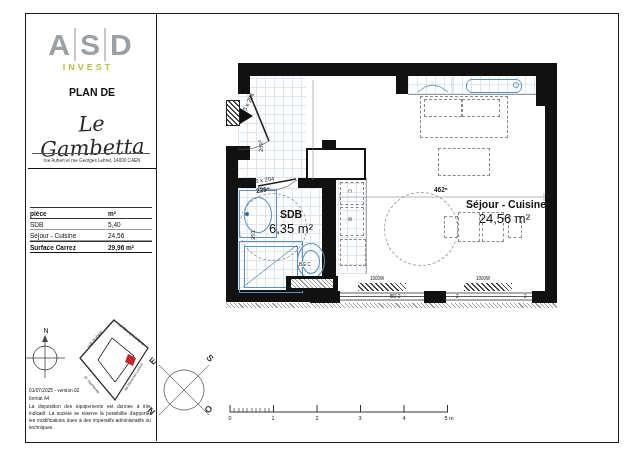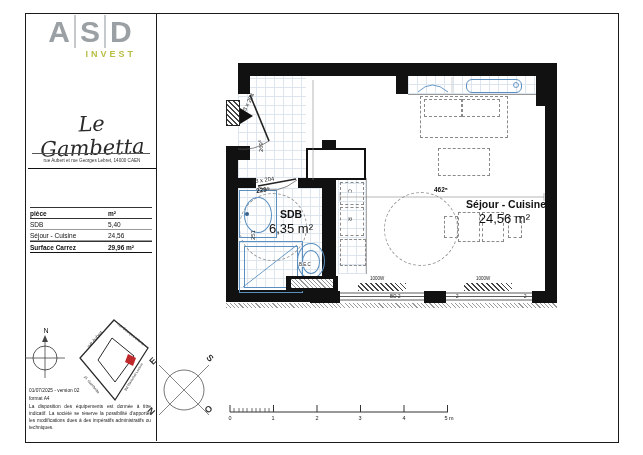--- a/index.html
+++ b/index.html
@@ -3,25 +3,25 @@
 <meta charset="utf-8">
 <style>
   html,body{margin:0;padding:0;background:#ffffff;}
   .sheet{position:relative;width:643px;height:455px;background:#fff;
          font-family:"Liberation Sans", sans-serif;color:#111;overflow:hidden;}
   .a{position:absolute;}
   .border-frame{left:25px;top:13px;width:592px;height:428px;border:1.5px solid #1a1a1a;}
   .panel-divider{left:156px;top:13px;width:0;height:428px;border-left:1.2px solid #1a1a1a;}
 
   
-  .logo{left:40px;top:17px;width:100px;text-align:center;}
+  .logo{left:40px;top:30px;width:100px;text-align:center;}
   .logo-letters{font-size:30px;font-weight:bold;color:#9aa0a4;letter-spacing:0;line-height:1;}
   .logo-letters span{padding:0 3px;}
   .logo-letters .bar{border-left:2px solid #c6c9cb;padding:0;margin:0 1px;}
-  .logo-sub{display:block;text-align:right;padding-right:4px;font-size:9px;letter-spacing:3px;
+  .logo-sub{display:block;padding-right:4px;font-size:9px;letter-spacing:3px;
             color:#b9be45;font-weight:bold;margin-top:2px;}
   .doc-title{left:28px;top:86px;width:128px;text-align:center;font-size:10.5px;font-weight:bold;line-height:1.3;}
   .residence{left:28px;top:112px;width:128px;text-align:center;
              font-family:"DejaVu Serif", serif;font-style:italic;font-size:21px;color:#2a2a2a;
              transform:rotate(-2deg);}
   .rule-thin{left:32px;top:153px;width:118px;border-top:0.8px solid #555;}
   .address{left:28px;top:158px;width:128px;text-align:center;font-size:4.6px;color:#333;}
   .rule-strong{left:28px;top:168px;width:128px;border-top:1.5px solid #111;}
   .unit-title{left:28px;top:174px;width:128px;text-align:center;font-size:13.5px;font-weight:bold;}
   .floor{left:28px;top:192px;width:128px;text-align:center;font-size:9.5px;letter-spacing:1px;}
@@ -65,20 +65,21 @@
 
   <div class="a border-frame"></div>
   <div class="a panel-divider"></div>
 
   <div class="a logo">
     <div class="logo-letters"><span>A</span><span class="bar"></span><span>S</span><span class="bar"></span><span>D</span></div>
     <span class="logo-sub">INVEST</span>
   </div>
 
   <div class="a doc-title">
+    <div>PLAN DE</div>
   </div>
 
   <div class="a residence">Le Gambetta</div>
   <div class="a rule-thin"></div>
   <div class="a address">rue Aubert et rue Georges Lebret, 14000 CAEN</div>
   <div class="a rule-strong"></div>
 
   <div class="a area-table">
     <div class="tr head">
       <div class="c1">pièce</div>

